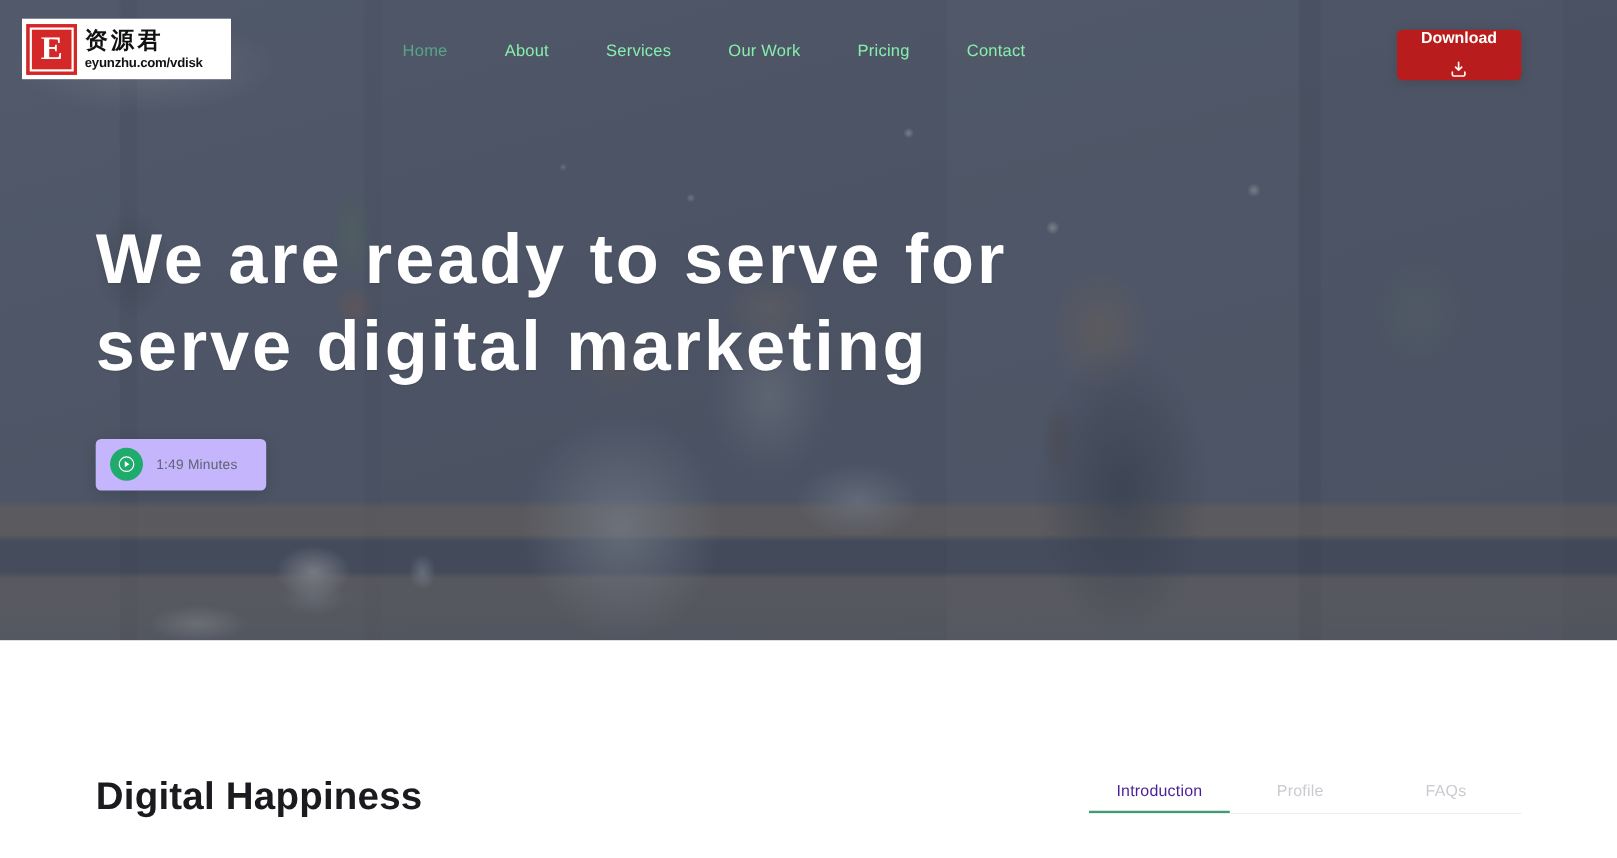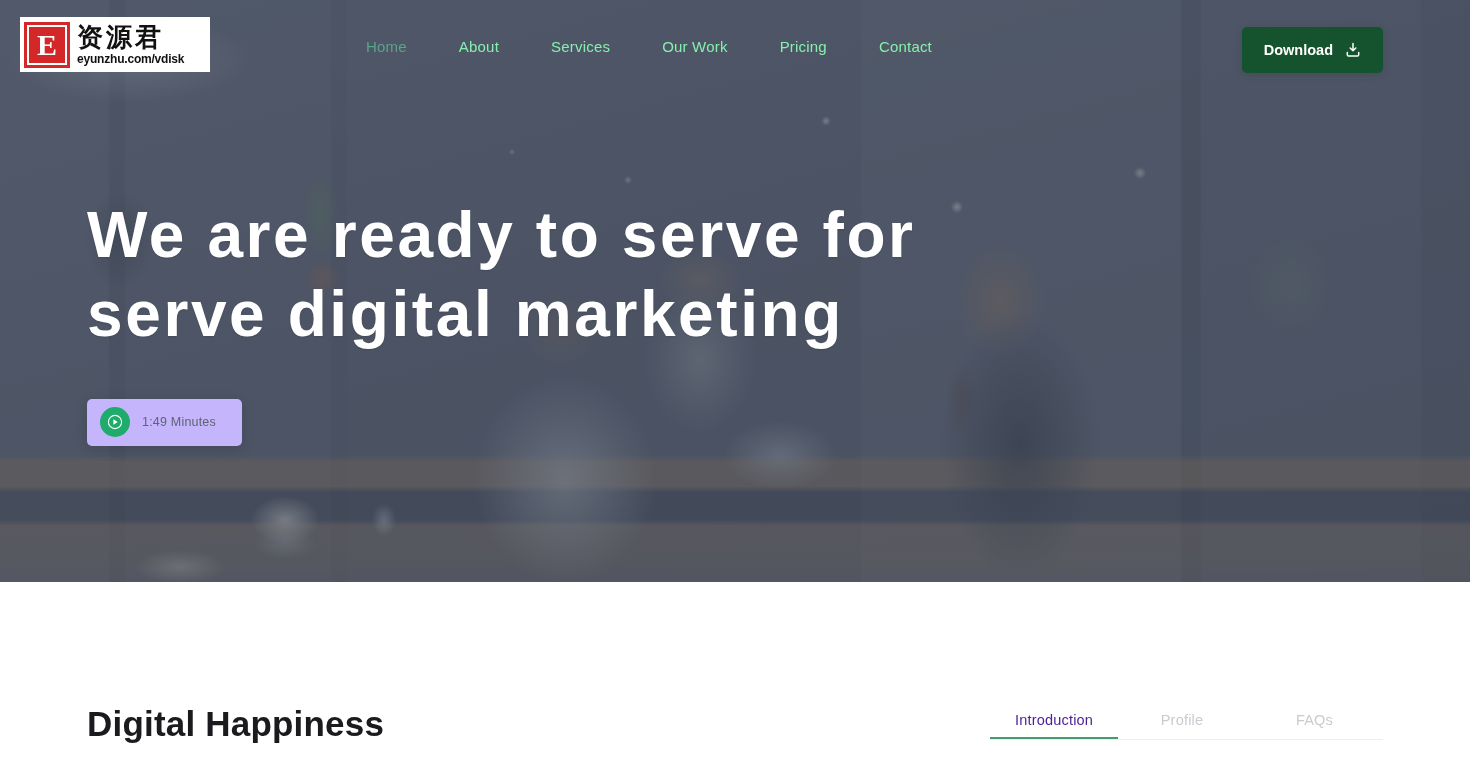--- a/index.html
+++ b/index.html
@@ -107,27 +107,28 @@
   .nav-item {
     font-size: 15px; color: #86efac;
     padding: 0 26px; text-decoration: none;
     letter-spacing: 0.2px; white-space: nowrap;
     cursor: pointer;
   }
   .nav-item.active { color: #5aa58a; }
   .download-btn {
     position: absolute; right: 87px; top: 27px;
     height: 46px; padding: 0 22px;
-    background: #14532d;
+    background: #b91c1c;
     border: none; border-radius: 5px;
     color: #ffffff; font-size: 14.5px; font-weight: 700;
     display: flex; align-items: center; gap: 12px;
     font-family: "Liberation Sans", sans-serif;
     cursor: pointer;
     box-shadow: 0 2px 10px rgba(0,0,0,0.10);
+    flex-direction: column;
   }
   .dl-icon { display: flex; align-items: center; }
 
   
   .hero-inner { position: absolute; left: 87px; top: 196px; z-index: 10; }
   .hero-title {
     font-size: 64px; font-weight: 700;
     line-height: 1.24; color: #ffffff;
     letter-spacing: 2.6px;
     max-width: 880px;
@@ -204,21 +205,21 @@
   }
   .wm-badge-inner {
     width: 100%; height: 100%;
     border: 2px solid #ffffff;
     display: flex; align-items: center; justify-content: center;
     color: #ffffff; font-size: 30px; font-weight: 700;
     font-family: "Liberation Serif", serif; line-height: 1;
   }
   .wm-text { margin-left: 7px; line-height: 1; }
   .wm-cn {
-    font-size: 26px; color: #111111; font-weight: 700;
+    font-size: 21px; color: #111111; font-weight: 700;
     letter-spacing: 3px;
     font-family: "DejaVu Sans", sans-serif;
   }
   .wm-url {
     font-size: 12px; color: #111111; font-weight: 700;
     margin-top: 3px; letter-spacing: -0.2px;
   }
 </style>
 </head>
 <body>

